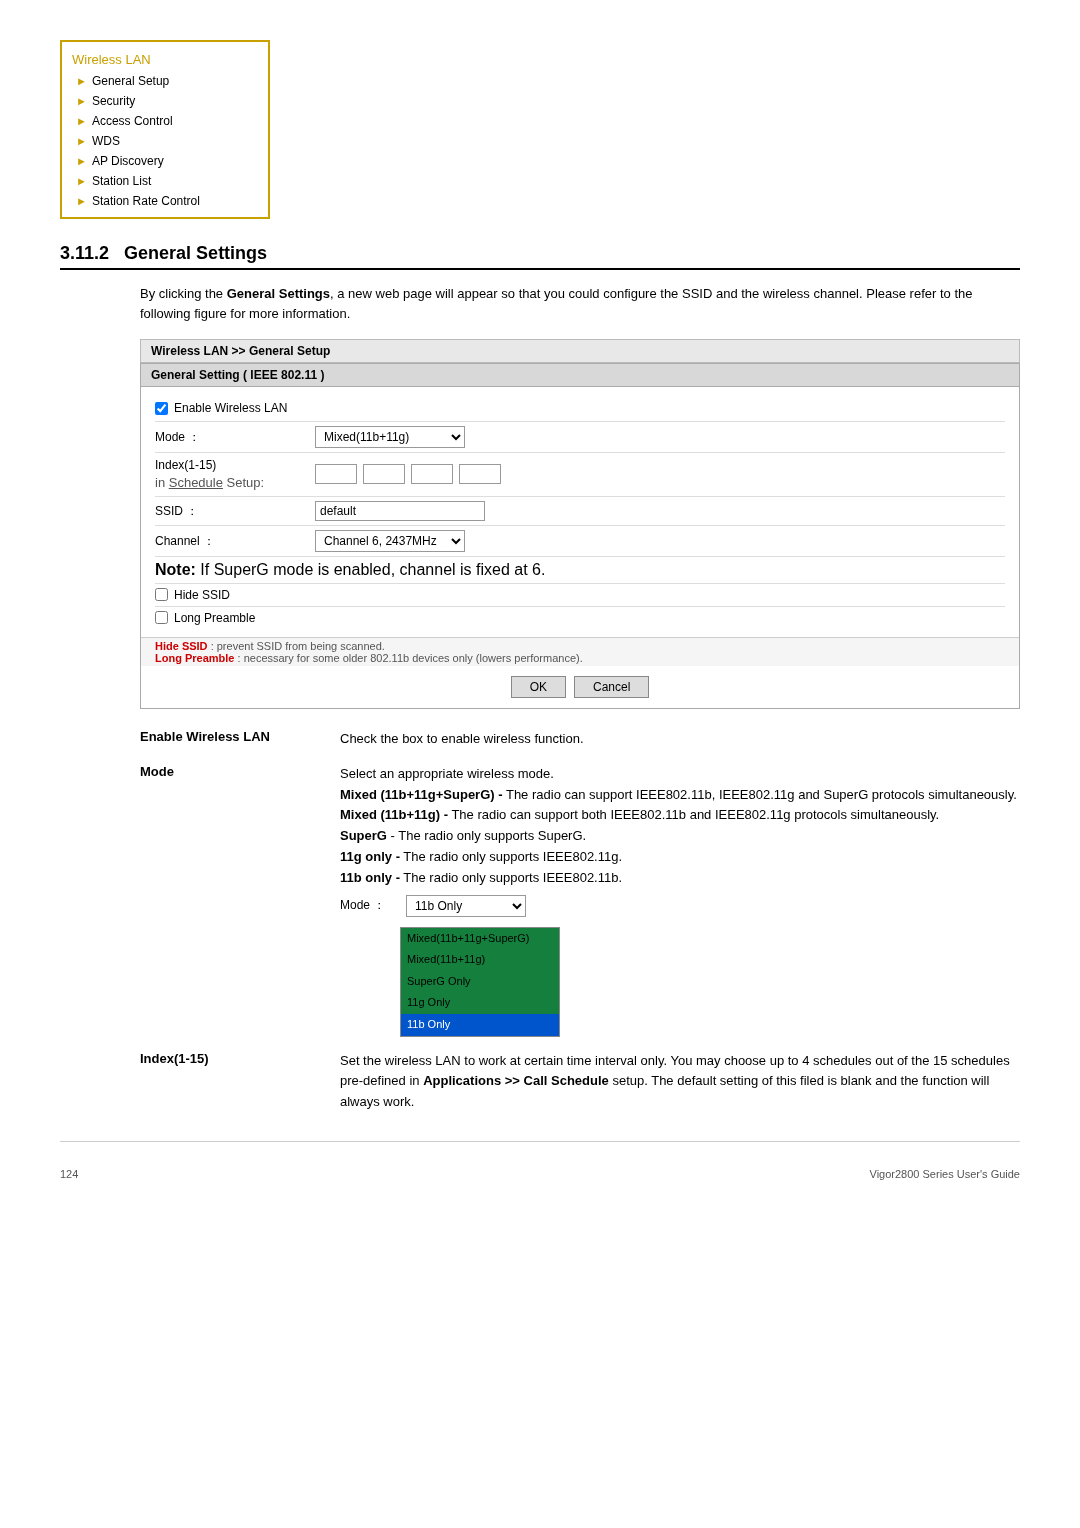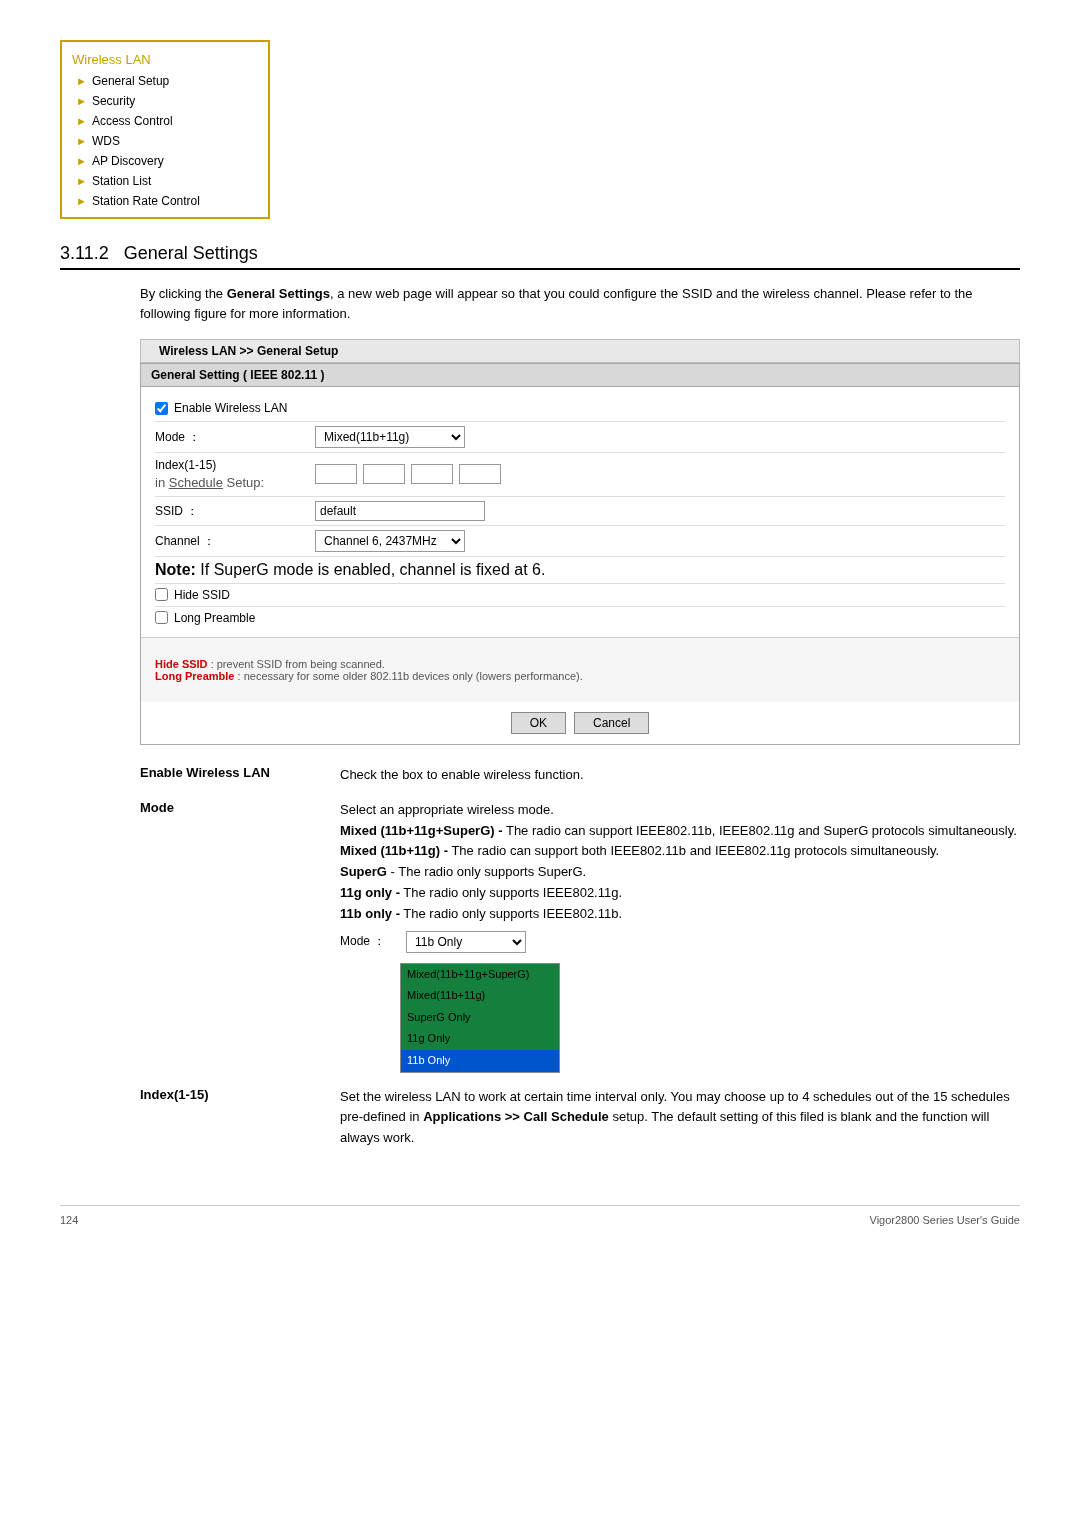--- a/index.html
+++ b/index.html
@@ -37,39 +37,39 @@
     }
     .nav-arrow {
       color: #c8a000;
       margin-right: 5px;
       font-size: 11px;
     }
 
     
     .section-heading {
       font-size: 18px;
-      font-weight: normal;
+      font-weight: bold;
       border-bottom: 2px solid #000;
       padding-bottom: 4px;
       margin-bottom: 14px;
     }
 
     
     .body-text {
       font-size: 13px;
       line-height: 1.5;
       margin-bottom: 16px;
       margin-left: 80px;
     }
 
     
     .breadcrumb-bar {
       background: #e8e8e8;
       border: 1px solid #bbb;
-      padding: 4px 18px;
+      padding: 4px 10px;
       font-size: 12px;
       font-weight: bold;
       color: #000;
       margin-bottom: 0;
     }
 
     
     .form-box {
       border: 1px solid #aaa;
       margin-bottom: 20px;
@@ -147,21 +147,21 @@
       font-size: 12px;
       gap: 6px;
       border-bottom: 1px solid #ddd;
     }
     .checkbox-row:last-child {
       border-bottom: none;
     }
     .hint-box {
       background: #f5f5f5;
       border-top: 1px solid #ccc;
-      padding: 20px 14px;
+      padding: 2px 14px;
       font-size: 11px;
       color: #555;
     }
     .hint-box .hint-label {
       color: #c00;
       font-weight: bold;
     }
 
     
     .button-row {
@@ -239,22 +239,22 @@
     
     .mode-field-area {
       margin-top: 6px;
     }
 
     
     .page-footer {
       display: flex;
       justify-content: space-between;
       align-items: flex-end;
-      margin-top: 56px;
-      padding-top: 8px;
+      margin-top: 28px;
+      padding-top: 26px;
       border-top: 1px solid #ccc;
       font-size: 11px;
       color: #555;
     }
 
     .enable-row {
       display: flex;
       align-items: center;
       padding: 6px 0;
       font-size: 12px;

